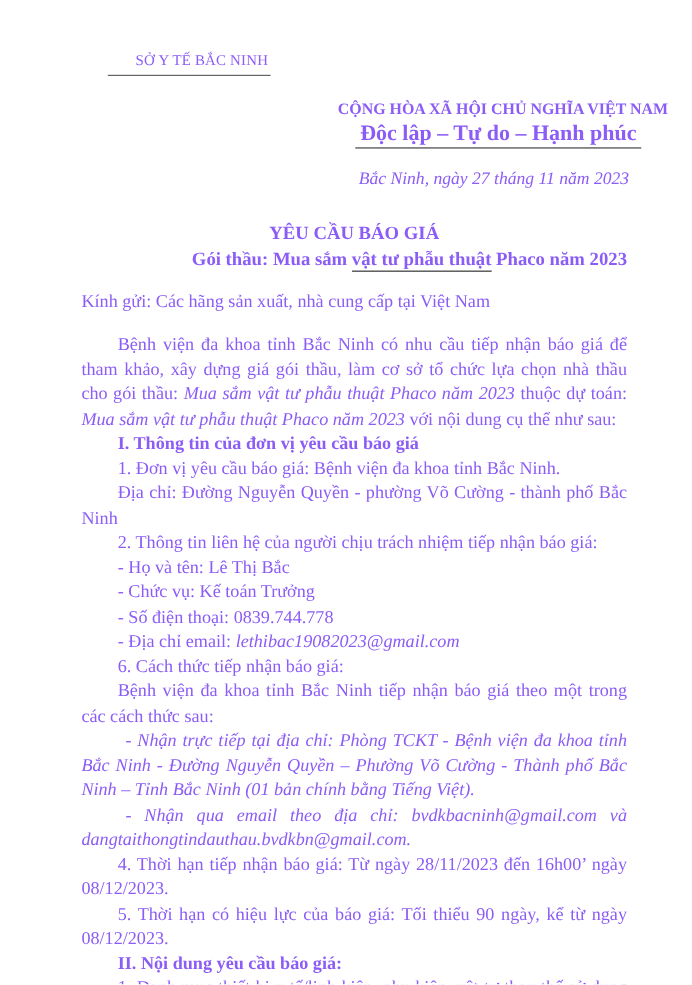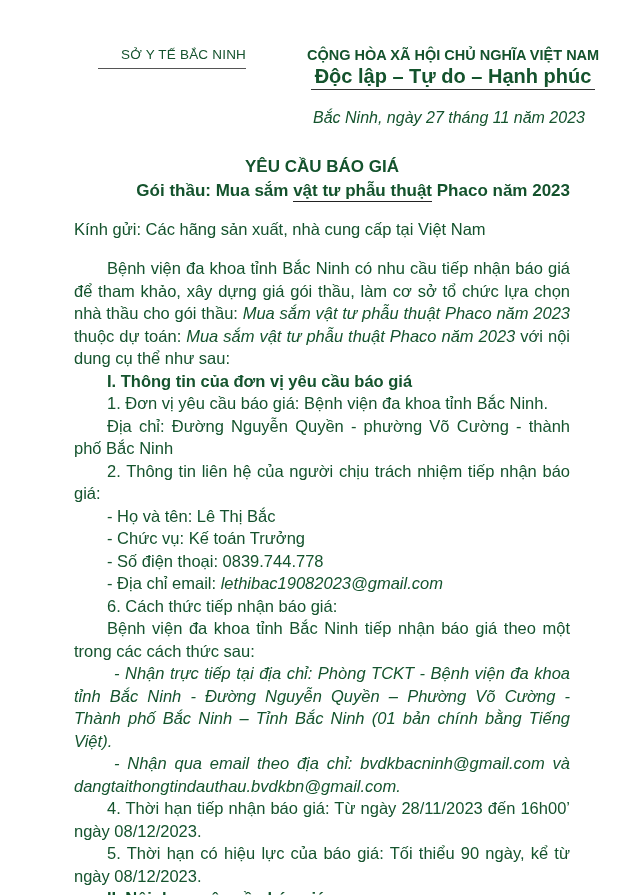--- a/index.html
+++ b/index.html
@@ -5,22 +5,22 @@
   html, body {
     margin: 0;
     padding: 0;
     background: #ffffff;
   }
   .page {
     position: relative;
     width: 629px;
     height: 895px;
     background: #ffffff;
-    color: #14532d;
-    font-family: Liberation Sans, sans-serif;
+    color: #8b5cf6;
+    font-family: Liberation Serif, serif;
     font-size: 16.5px;
     line-height: 22.5px;
     overflow: hidden;
   }
   
   .header {
     display: flex;
     justify-content: space-between;
     padding: 46px 30px 0 60px;
   }
@@ -40,20 +40,21 @@
     letter-spacing: 0.2px;
   }
   .header-left .rule {
     width: 148px;
     border-top: 1.6px solid #555;
     margin: 4px auto 0 38px;
   }
   .header-right {
     width: 292px;
     text-align: center;
+    margin-top: 45px;
   }
   .header-right .national {
     font-size: 14.5px;
     line-height: 19px;
     font-weight: bold;
     white-space: nowrap;
   }
   .header-right .motto {
     display: inline-block;
     font-size: 20px;

